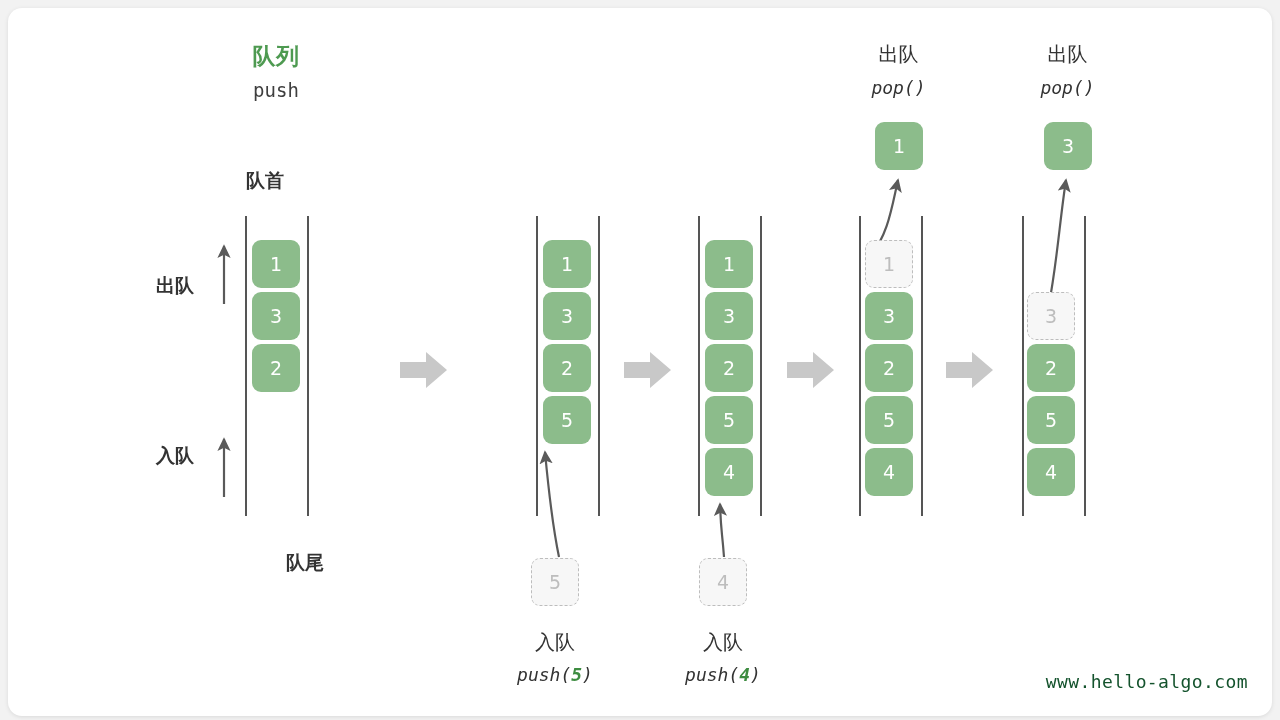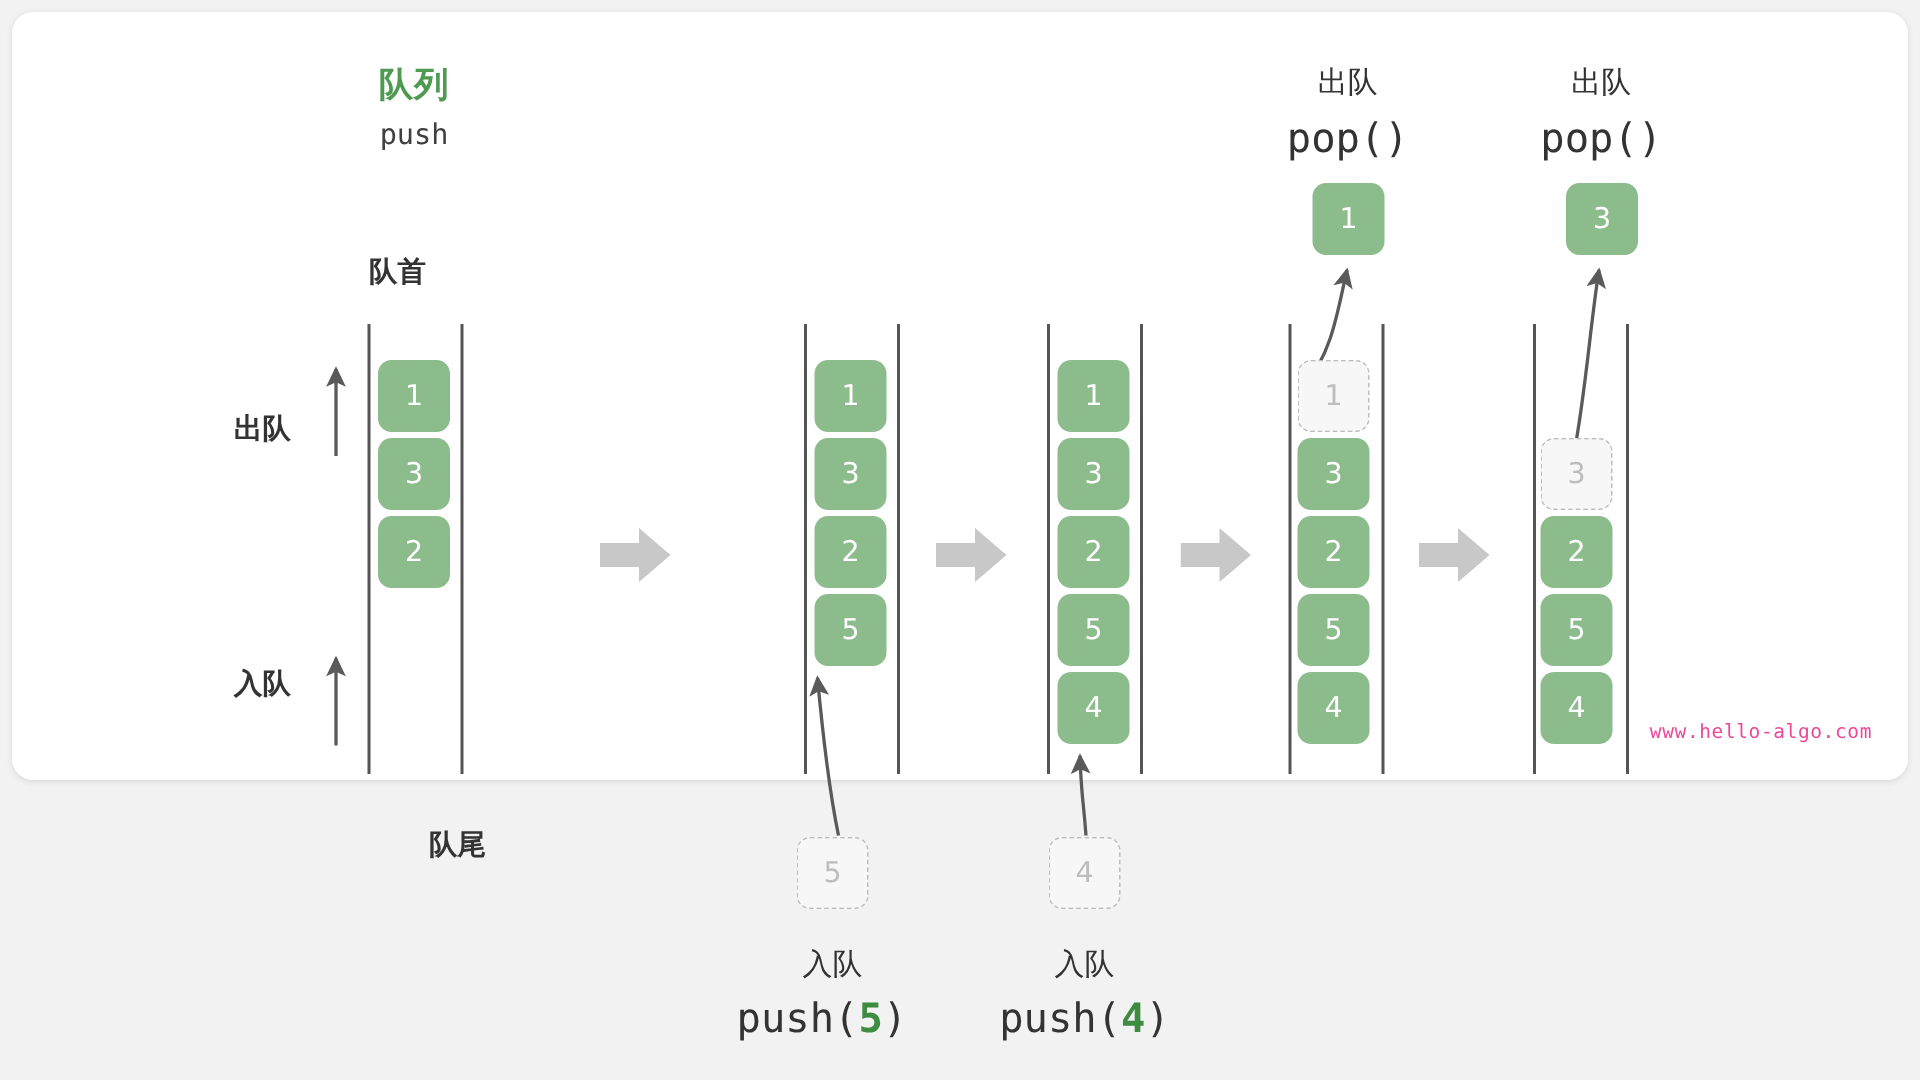--- a/index.html
+++ b/index.html
@@ -17,21 +17,21 @@
     position: relative;
     width: 1280px;
     height: 720px;
     background: #f2f2f2;
   }
   .card {
     position: absolute;
     left: 8px;
     top: 8px;
     width: 1264px;
-    height: 512px;
+    height: 708px;
     background: #ffffff;
     border-radius: 14px;
     box-shadow: 0 1px 4px rgba(0,0,0,0.10);
   }
   .abs { position: absolute; text-align: center; }
 
   
   .t-title-cn {
     font-family: "DejaVu Sans", "Liberation Sans", sans-serif;
     font-weight: bold;
@@ -54,29 +54,30 @@
     white-space: nowrap;
   }
   .t-op-cn {
     font-family: "DejaVu Sans", "Liberation Sans", sans-serif;
     font-size: 20px;
     color: #333333;
     white-space: nowrap;
   }
   .t-op-code {
     font-family: "DejaVu Sans Mono", "Liberation Mono", monospace;
-    font-size: 27px;
+    font-size: 18px;
     color: #333333;
     white-space: nowrap;
+    font-style: italic;
   }
   .t-op-code .hl { color: #3d8c40; font-weight: bold; }
   .t-watermark {
     font-family: "DejaVu Sans Mono", "Liberation Mono", monospace;
-    font-size: 13px;
-    color: #ec4899;
+    font-size: 18px;
+    color: #14532d;
     white-space: nowrap;
     letter-spacing: 0.4px;
   }
 
   
   .rail {
     position: absolute;
     width: 1.6px;
     background: #555555;
   }
@@ -167,21 +168,21 @@
     <div class="node" style="left:244px; top:336px;">2</div>
 
     <div class="rail" style="left:528px; top:208px; height:300px;"></div>
     <div class="rail" style="left:590px; top:208px; height:300px;"></div>
     <div class="node" style="left:535px; top:232px;">1</div>
     <div class="node" style="left:535px; top:284px;">3</div>
     <div class="node" style="left:535px; top:336px;">2</div>
     <div class="node" style="left:535px; top:388px;">5</div>
     <div class="node ghost" style="left:523px; top:550px;">5</div>
     <div class="abs t-op-cn" style="left:483px; top:621px; width:128px; text-align:center;">入队</div>
-    <div class="abs t-op-code" style="left:483px; top:656px; width:128px; text-align:left;"><span>push(</span><span class="hl">5</span><span>)</span></div>
+    <div class="abs t-op-code" style="left:483px; top:656px; width:128px; text-align:center;"><span>push(</span><span class="hl">5</span><span>)</span></div>
 
     <div class="rail" style="left:690px; top:208px; height:300px;"></div>
     <div class="rail" style="left:752px; top:208px; height:300px;"></div>
     <div class="node" style="left:697px; top:232px;">1</div>
     <div class="node" style="left:697px; top:284px;">3</div>
     <div class="node" style="left:697px; top:336px;">2</div>
     <div class="node" style="left:697px; top:388px;">5</div>
     <div class="node" style="left:697px; top:440px;">4</div>
     <div class="node ghost" style="left:691px; top:550px;">4</div>
     <div class="abs t-op-cn" style="left:651px; top:621px; width:128px; text-align:center;">入队</div>

